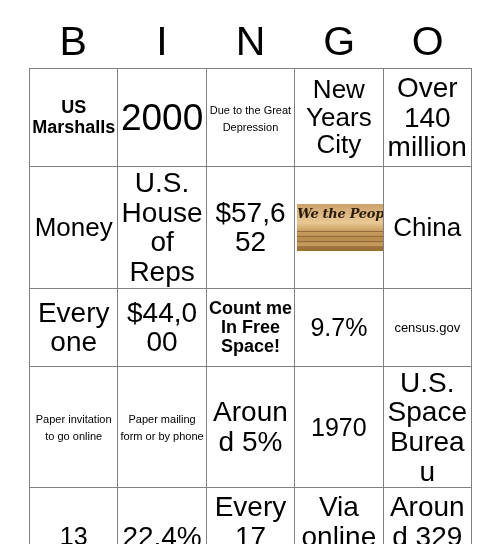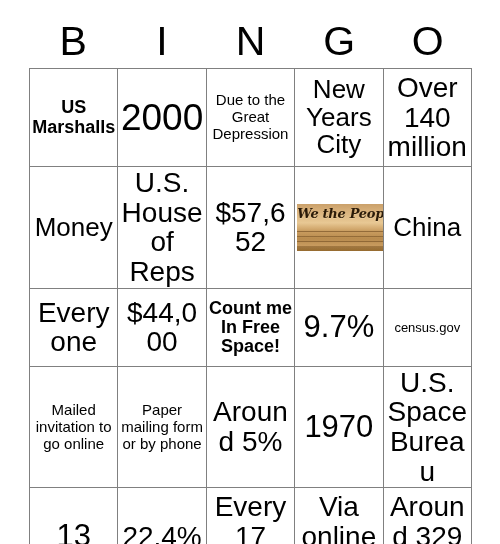--- a/index.html
+++ b/index.html
@@ -67,25 +67,25 @@
 
   
   tr.r1 td { height: 95px; }
   tr.r2 td { height: 87px; }
   tr.r3 td { height: 75px; }
   tr.r4 td { height: 97px; }
   tr.r5 td { height: 94px; }
 
   
   .sz-xxl { font-size: 37px; }
-  .sz-xl  { font-size: 31px; }
+  .sz-xl  { font-size: 25px; }
   .sz-lg  { font-size: 26px; }
   .sz-md  { font-size: 28px; }
   .sz-sm  { font-size: 18px; font-weight: bold; }
-  .sz-xs  { font-size: 15px; }
+  .sz-xs  { font-size: 11px; }
   .sz-xxs { font-size: 13px; text-align: right; }
 
   
   .img-cell { padding: 0; }
   .constitution {
     display: block;
     margin: 0 auto;
     width: 86px;
     height: 47px;
     position: relative;
@@ -171,21 +171,21 @@
         <td><span class="cell-txt sz-lg">China</span></td>
       </tr>
       <tr class="r3">
         <td><span class="cell-txt sz-md">Everyone</span></td>
         <td><span class="cell-txt sz-md">$44,000</span></td>
         <td><span class="cell-txt sz-sm">Count me In Free Space!</span></td>
         <td><span class="cell-txt sz-xl">9.7%</span></td>
         <td><span class="cell-txt sz-xxs">census.gov</span></td>
       </tr>
       <tr class="r4">
-        <td><span class="cell-txt sz-xs">Mailed invitation to go online</span></td>
+        <td><span class="cell-txt sz-xs">Paper invitation to go online</span></td>
         <td><span class="cell-txt sz-xs">Paper mailing form or by phone</span></td>
         <td><span class="cell-txt sz-md">Around 5%</span></td>
         <td><span class="cell-txt sz-xl">1970</span></td>
         <td><span class="cell-txt sz-md">U.S. Space Bureau</span></td>
       </tr>
       <tr class="r5">
         <td><span class="cell-txt sz-xl">13</span></td>
         <td><span class="cell-txt sz-md">22.4%</span></td>
         <td><span class="cell-txt sz-md">Every 17 Years</span></td>
         <td><span class="cell-txt sz-md">Via online phone</span></td>

